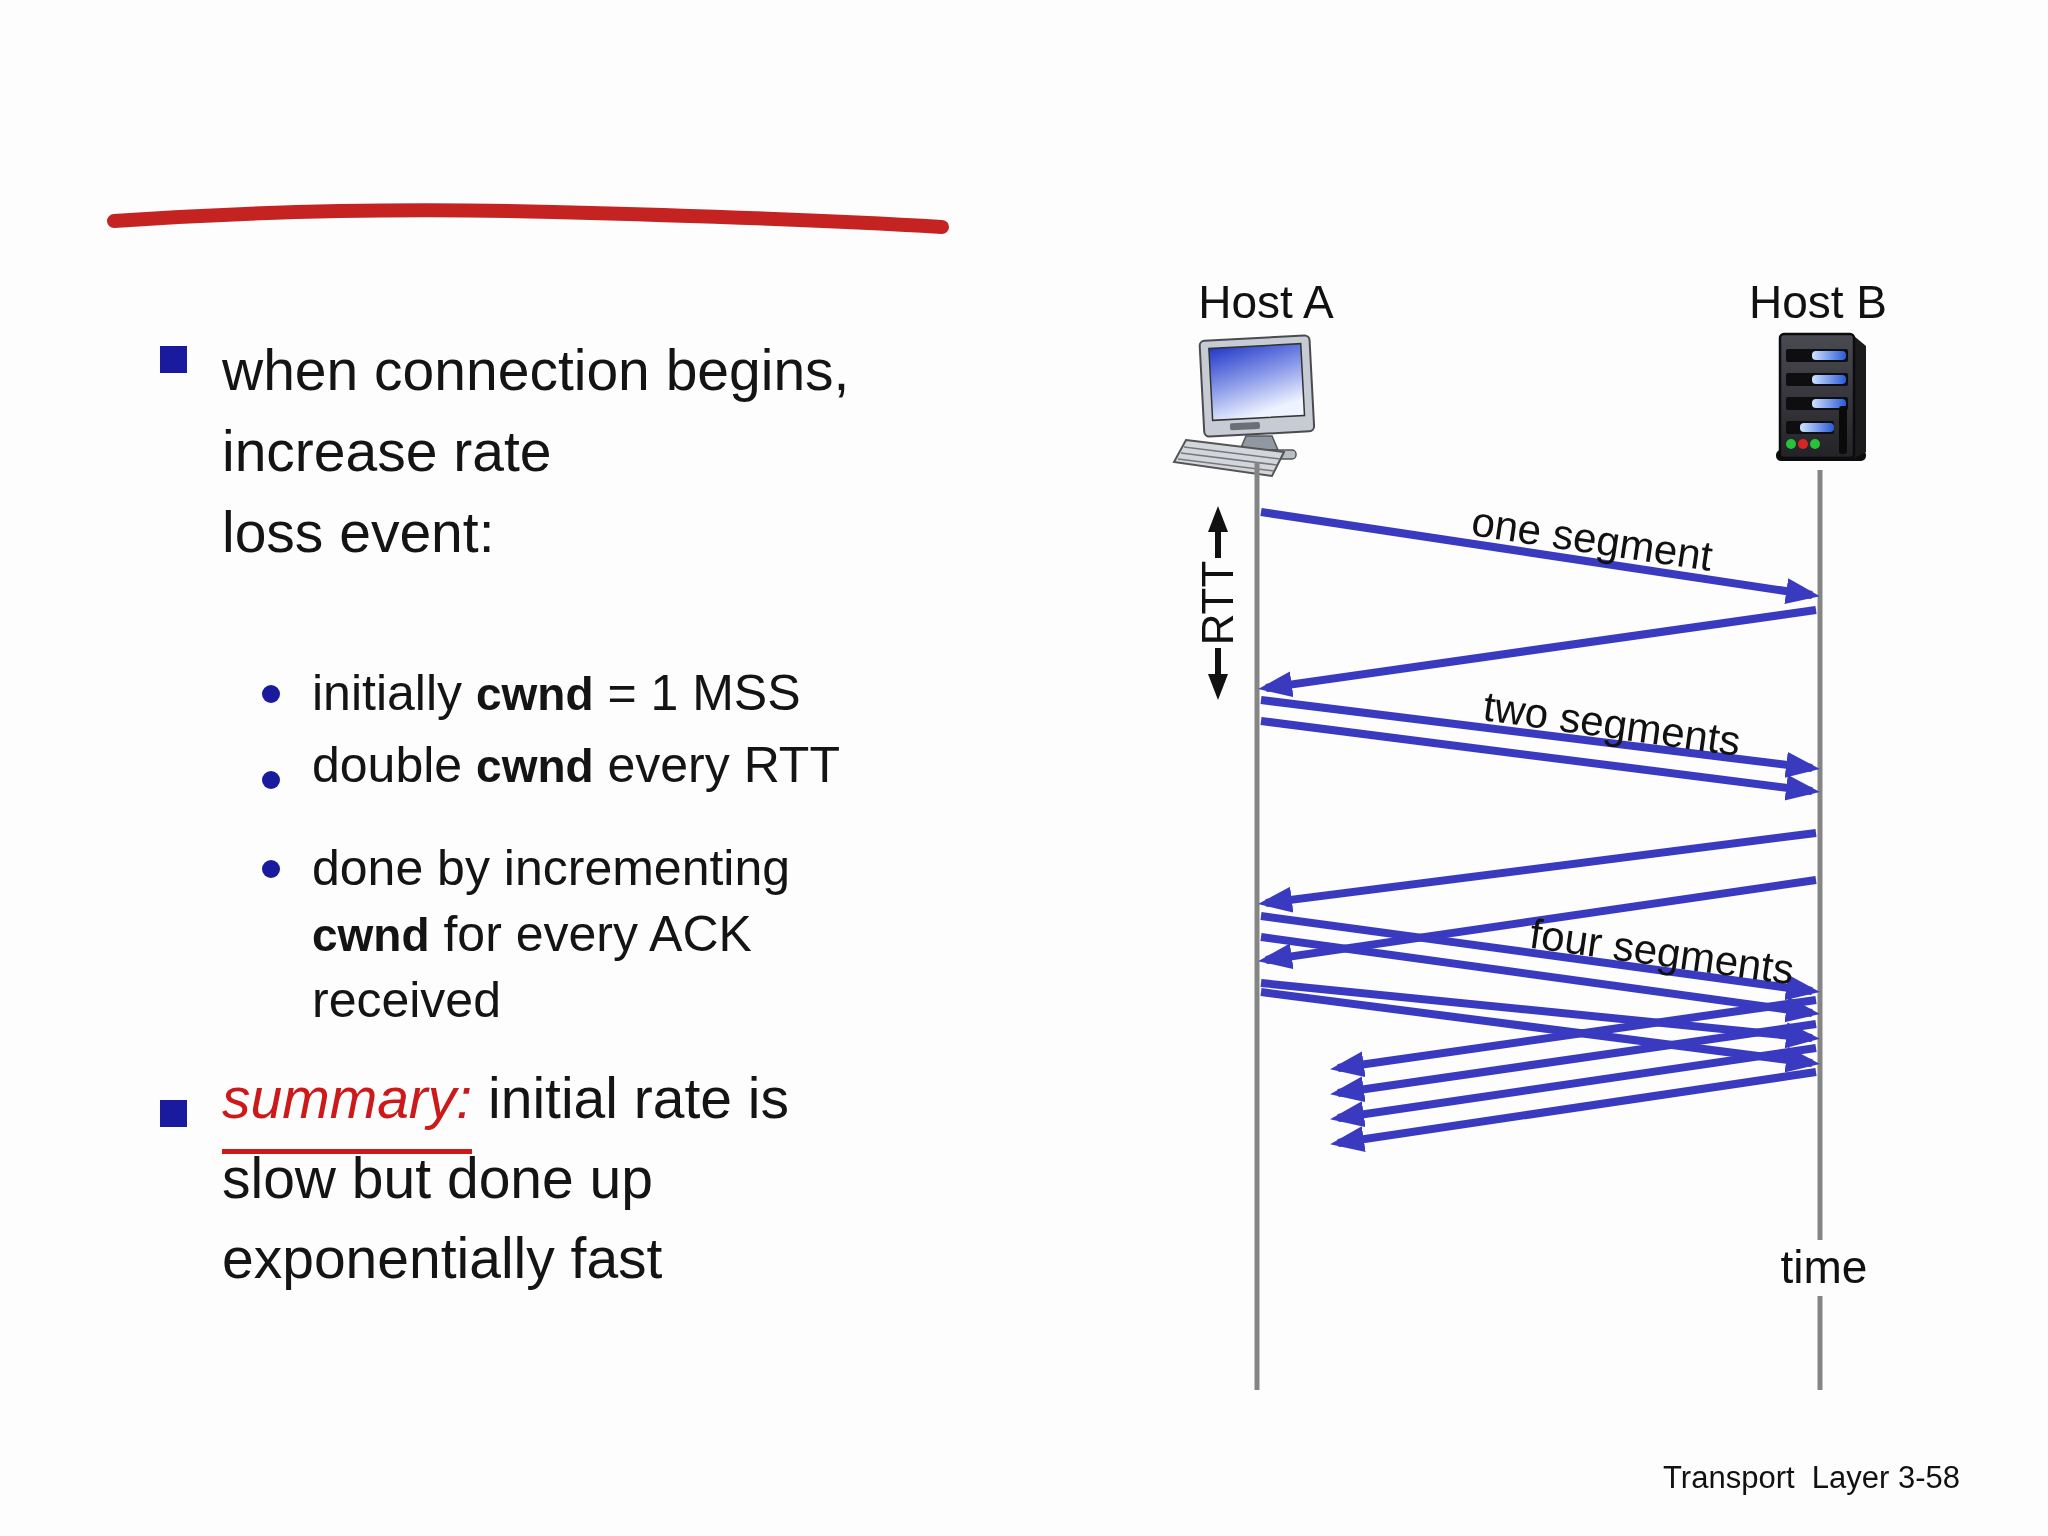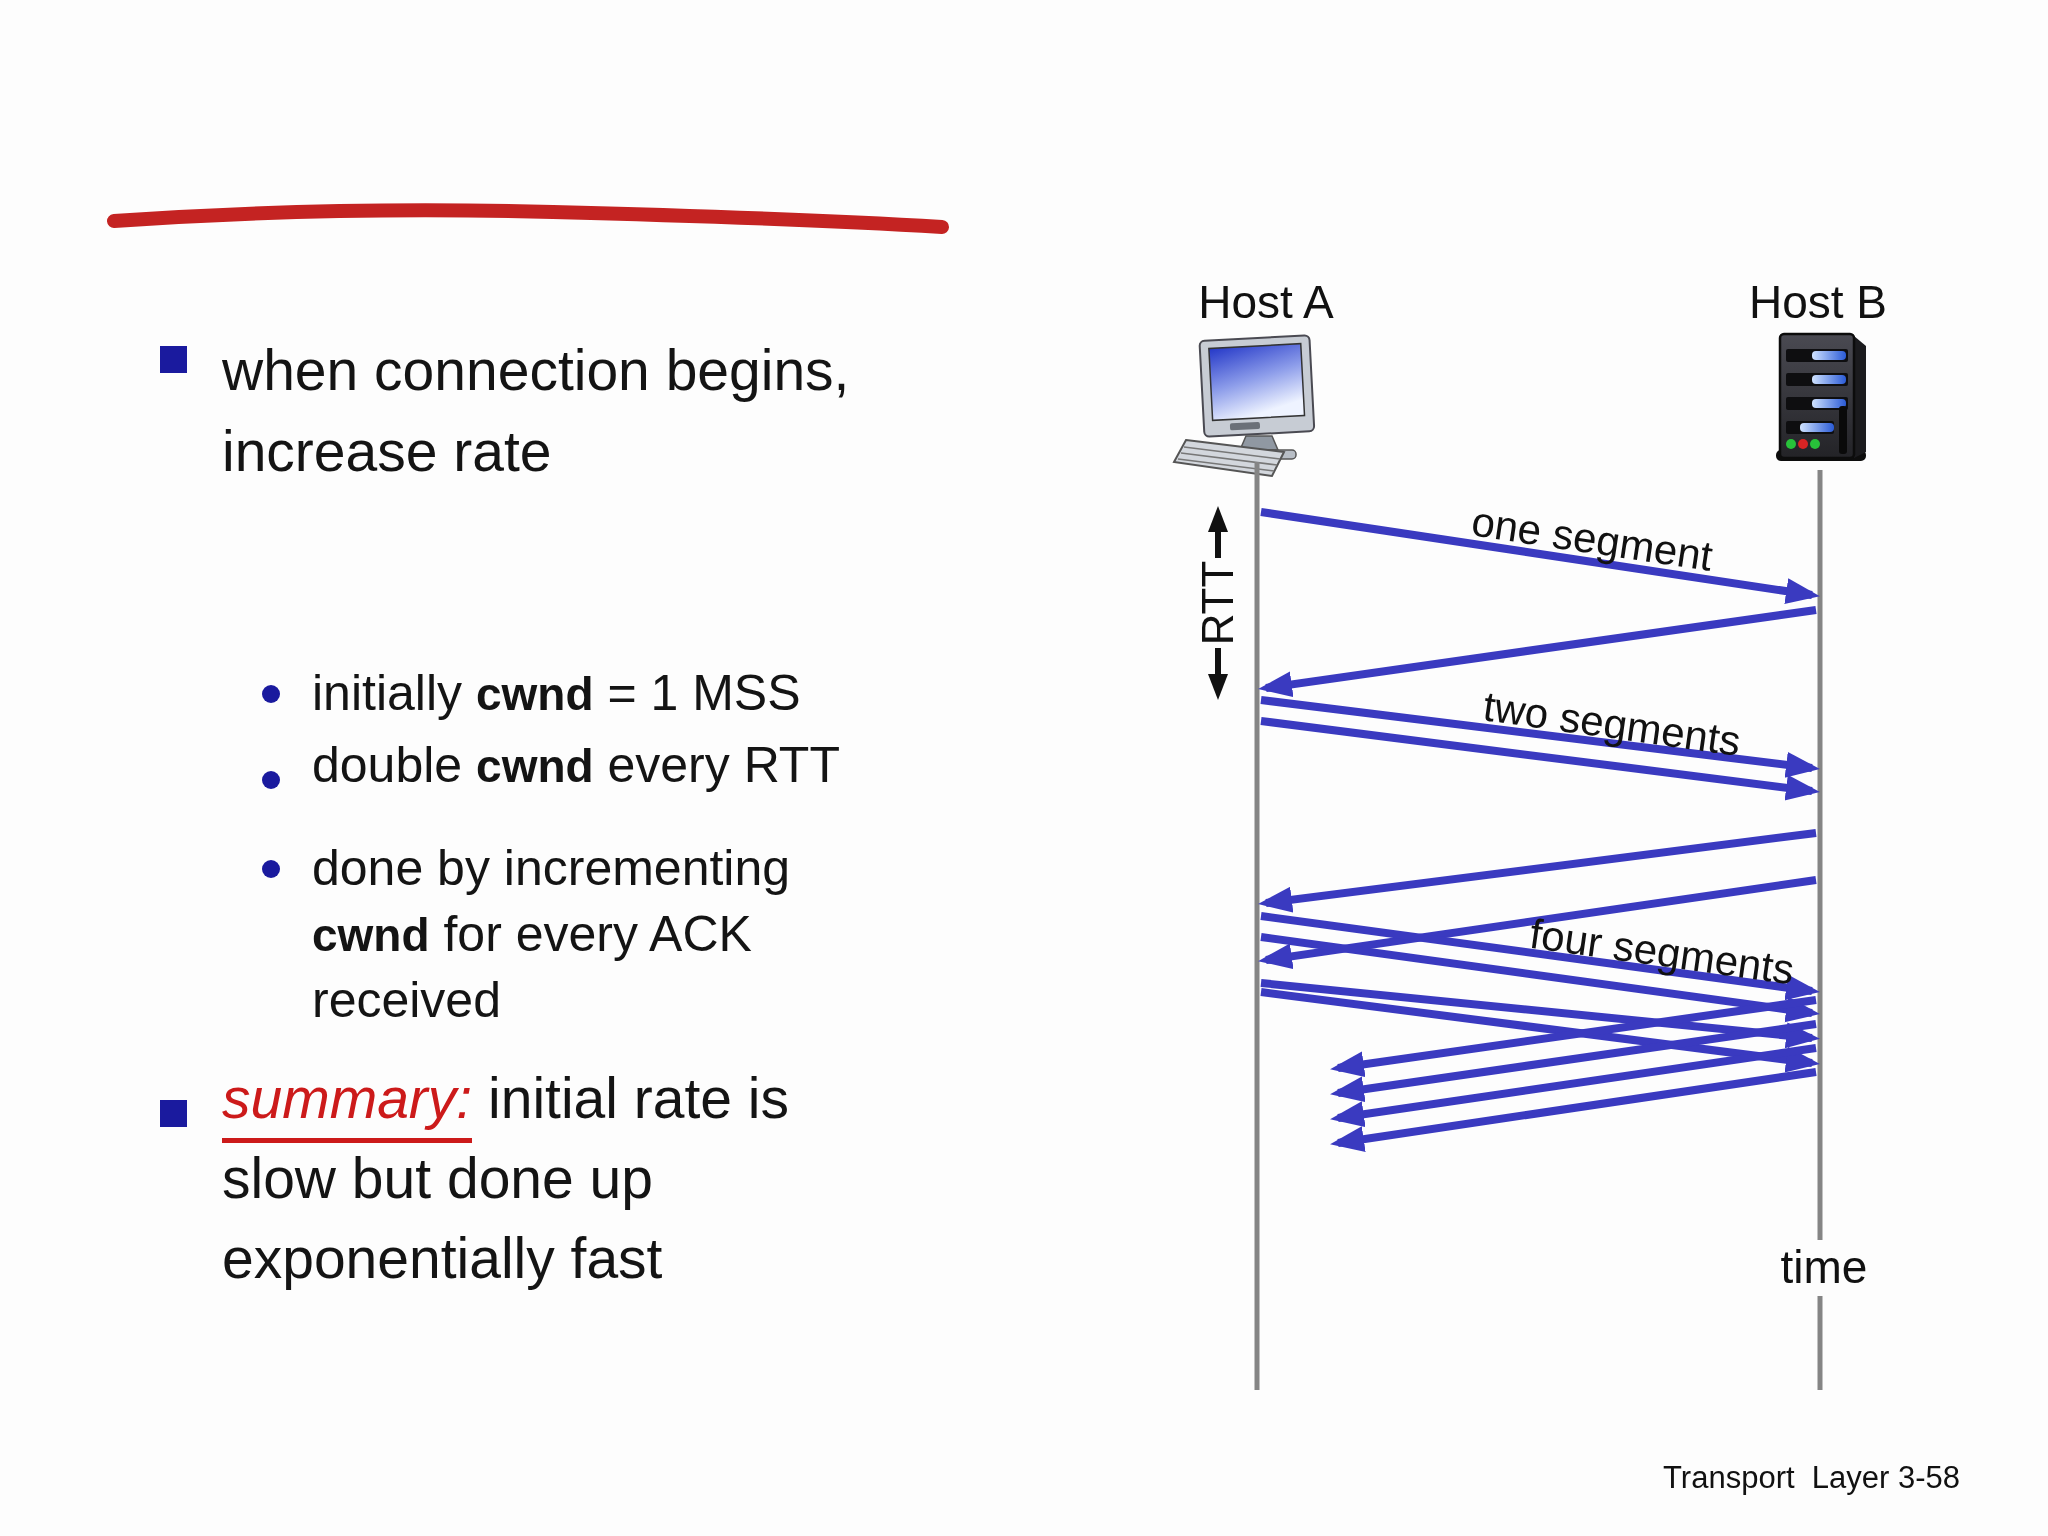--- a/index.html
+++ b/index.html
@@ -25,21 +25,21 @@
   .sub1{top:660px;}
   .sub2{top:724px;margin-top:8px;}
   .sub3{top:835px;}
   .dot{position:absolute;left:262px;width:18px;height:18px;border-radius:50%;background:#1a1a9e;}
   .dot1{top:685px;}
   .dot2{top:771px;}
   .dot3{top:860px;}
 
   .cwnd{font-family:Liberation Sans, sans-serif;font-weight:bold;font-size:46px;}
 
-  .sum-key{color:#cc1a1a;font-style:italic;border-bottom:5px solid #cc1a1a;padding-bottom:8px;}
+  .sum-key{color:#cc1a1a;font-style:italic;border-bottom:5px solid #cc1a1a;padding-bottom:19px;}
 
   .footer{position:absolute;right:88px;top:1460px;font-size:31px;color:#111;white-space:pre;}
 
   .diagram{position:absolute;left:1100px;top:260px;}
   .dg-label{font-size:46px;fill:#111;}
   .arrow-label{font-size:42px;fill:#111;}
   .rtt-text{font-size:44px;fill:#111;}
   .tl{stroke:#858585;stroke-width:5;}
   .arrow{stroke:#3a3ac0;stroke-width:8;fill:none;}
   .rtt-arrow{stroke:#111;stroke-width:6;}
@@ -50,20 +50,21 @@
 <div class="slide">
 
   <svg class="title-underline" width="860" height="44">
     <path d="M 16 25 Q 230 10 455 16 Q 690 22 844 31" fill="none" stroke="#c42322" stroke-width="14" stroke-linecap="round"></path>
   </svg>
 
   <div class="sq sq1"></div>
   <div class="blk blk1">
     <div class="ln">when connection begins,</div>
     <div class="ln">increase rate</div>
+    <div class="ln">loss event:</div>
   </div>
 
   <div class="dot dot1"></div>
   <div class="sub sub1">
     <div class="ln">
       <span>initially </span><span class="cwnd">cwnd</span><span> = 1 MSS</span>
     </div>
   </div>
 
   <div class="dot dot2"></div>

